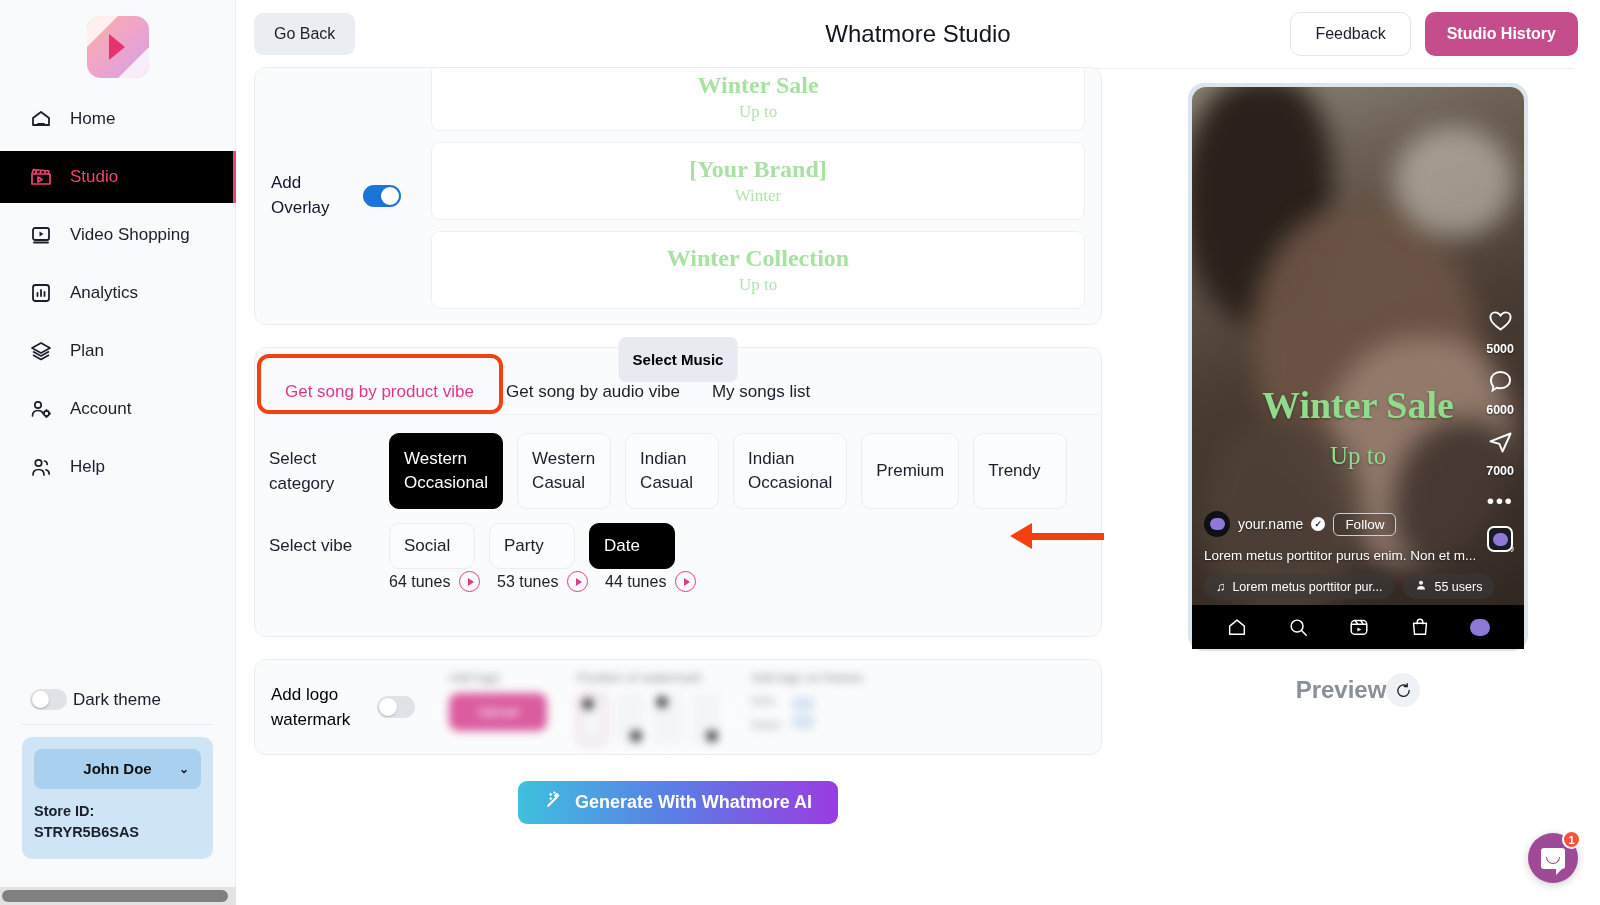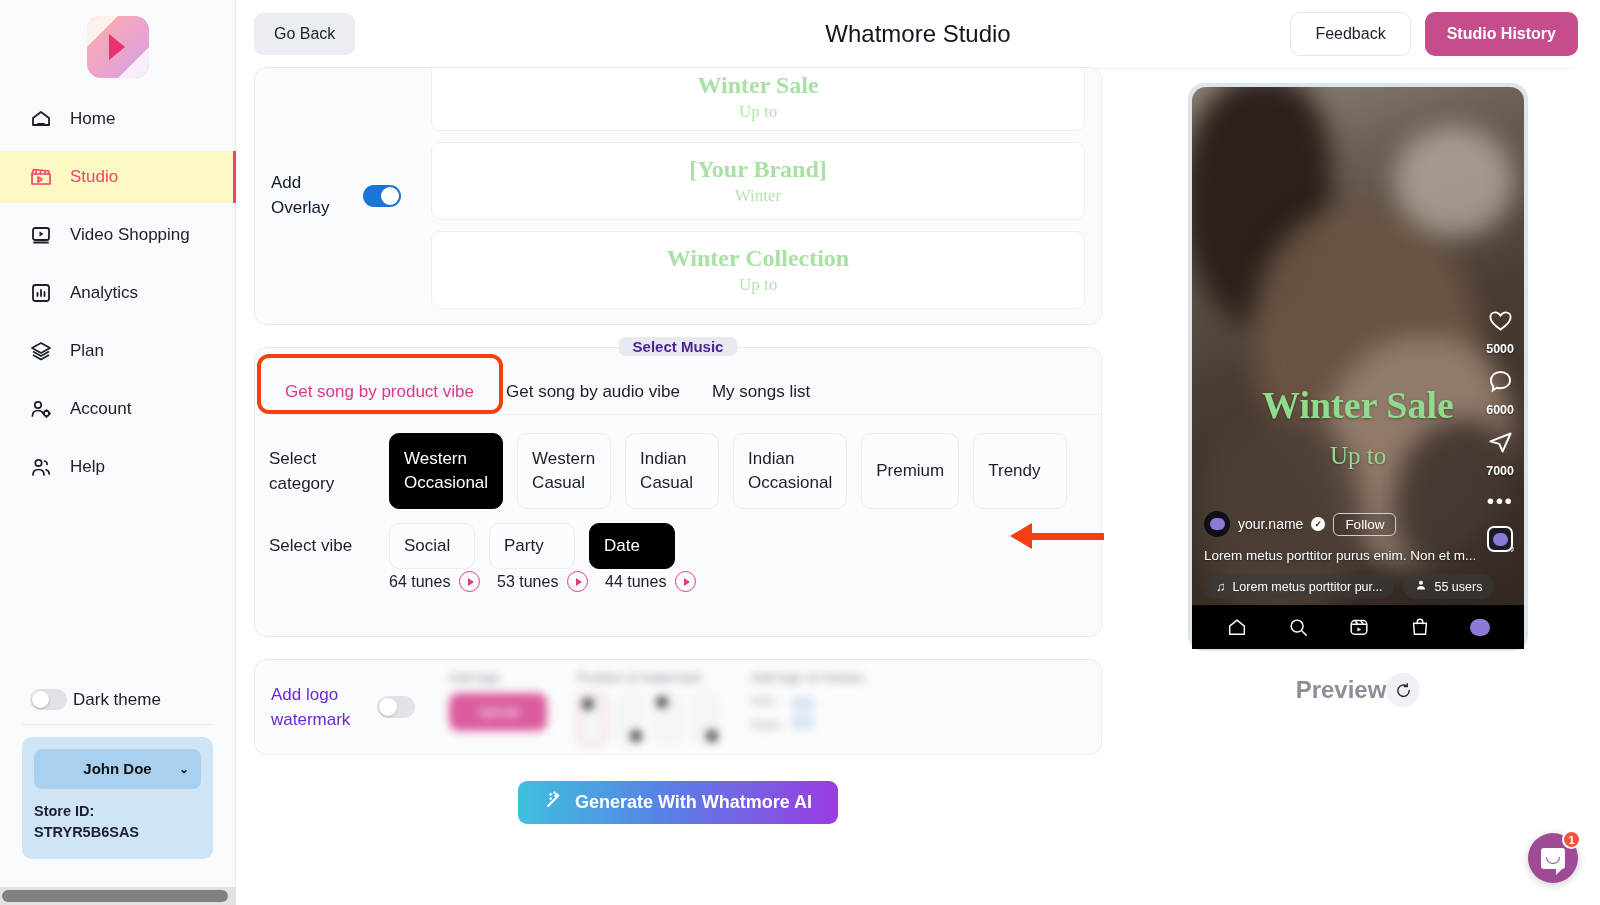--- a/index.html
+++ b/index.html
@@ -44,21 +44,21 @@
     z-index:3;
   }
   .nav { display:flex; flex-direction:column; }
   .nav-item {
     display:flex; align-items:center; gap:16px;
     height: 52px; padding: 0 0 0 28px; margin: 3px 0;
     color:#1a1f2b; font-size: 17px; cursor: pointer;
     position: relative;
   }
   .nav-item .ico { width:26px; height:26px; display:flex; align-items:center; justify-content:center; flex:0 0 26px;}
-  .nav-item.active { background:#fef9c3; color:#f0436e; }
+  .nav-item.active { background:#000000; color:#f0436e; }
   .nav-item.active::after {
     content:""; position:absolute; right:-1px; top:0; bottom:0; width:3px; background:#f0436e;
   }
   .nav-spacer { flex: 1 1 auto; }
 
   .theme-row { display:flex; align-items:flex-end; gap:6px; padding: 0 0 0 30px; height: 48px; margin-bottom: 14px;}
   .toggle-sm {
     width:37px; height:21px; border-radius:11px; background:#dfe3e8; position:relative; cursor:pointer; flex:0 0 37px;
   }
   .toggle-sm .knob { position:absolute; top:2px; left:2px; width:17px; height:17px; border-radius:50%; background:#fff; box-shadow:0 1px 2px rgba(0,0,0,.25); }
@@ -118,21 +118,21 @@
     cursor:pointer;
   }
   .ov-title { font-family:"Liberation Serif", serif; font-size:24px; font-weight:700; color:#a9e0a4; }
   .ov-sub { font-family:"Liberation Serif", serif; font-size:17px; color:#b4e3b0; }
   .overlay-item.first { height:68px; margin-top:-20px; justify-content:flex-end; padding-bottom:8px; }
 
   
   .music-card { margin-top:22px; padding: 0 0 22px; position:relative; height: 290px; }
   .section-pill {
     position:absolute; top:-11px; left:50%; transform:translateX(-50%);
-    background:#e7ebf1; border-radius:7px; padding:1px 14px; font-size:15px; font-weight:700; color:#4c1d95;
+    background:#e7ebf1; border-radius:7px; padding:14px 14px; font-size:15px; font-weight:700; color:#000000;
   }
   .tabs { display:flex; align-items:center; padding: 22px 14px 0 14px; border-bottom:1px solid #eef0f3; position:relative; }
   .tab { padding: 12px 16px; font-size:17px; color:#1a1f2b; cursor:pointer; }
   .tab.active { color:#e0368a; }
   .tab-highlight {
     position:absolute; left:2px; top:6px; width:246px; height:60px;
     border:4px solid #f44011; border-radius:12px; pointer-events:none;
   }
   .row { display:flex; align-items:flex-start; padding: 18px 0 0 14px; }
   .row-label { font-size:17px; color:#1a1f2b; width:120px; flex:0 0 120px; line-height:1.45; padding-top:14px; }
@@ -150,21 +150,21 @@
     width:21px; height:21px; border-radius:50%; border:1.6px solid #de3b8c;
     display:flex; align-items:center; justify-content:center; cursor:pointer;
   }
   .play-btn .tri { width:0;height:0;border-left:6px solid #de3b8c;border-top:4px solid transparent;border-bottom:4px solid transparent; margin-left:2px;}
   .arrow-wrap { position:absolute; left:755px; top:175px; display:flex; align-items:center; }
   .arrow-head { width:0;height:0;border-right:22px solid #f44011;border-top:13px solid transparent;border-bottom:13px solid transparent; }
   .arrow-tail { width:72px; height:7px; background:#f44011; }
 
   
   .wm-card { margin-top:22px; display:flex; align-items:center; padding: 0 16px; height:96px; }
-  .wm-label { font-size:17px; color:#6d28d9; line-height:1.5; width:96px; flex:0 0 96px; }
+  .wm-label { font-size:17px; color:#000000; line-height:1.5; width:96px; flex:0 0 96px; }
   .toggle-off { width:38px; height:22px; border-radius:11px; background:#dfe3e8; position:relative; margin-left:10px; flex:0 0 38px; cursor:pointer;}
   .toggle-off .knob { position:absolute; top:2px; left:2px; width:18px; height:18px; border-radius:50%; background:#fff; box-shadow:0 1px 2px rgba(0,0,0,.2);}
   .wm-blur { margin-left:34px; flex:1 1 auto; display:flex; gap:30px; filter: blur(4.2px); opacity:.85; }
   .wm-group { display:flex; flex-direction:column; gap:8px; }
   .wm-cap { font-size:13px; color:#6a7280; }
   .wm-upload { background:#d6418f; color:#fff; border-radius:9px; width:98px; height:38px; display:flex; align-items:center; justify-content:center; font-size:13px;}
   .wm-pos { display:flex; gap:8px; }
   .wm-box { width:30px; height:52px; background:#f2f4f7; border-radius:7px; position:relative; }
   .wm-box.selbox { border:2px solid #f0b9d4; }
   .wm-dot { position:absolute; width:12px; height:12px; border-radius:50%; background:#2a2a2a; }

